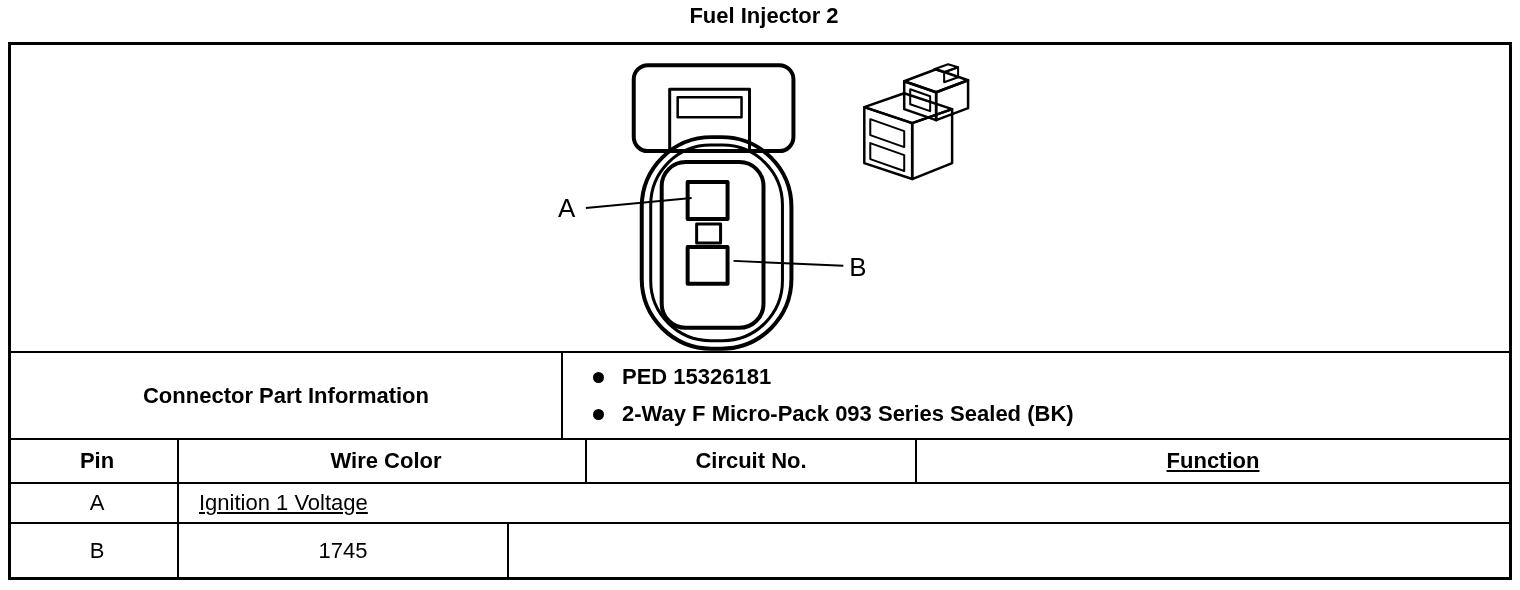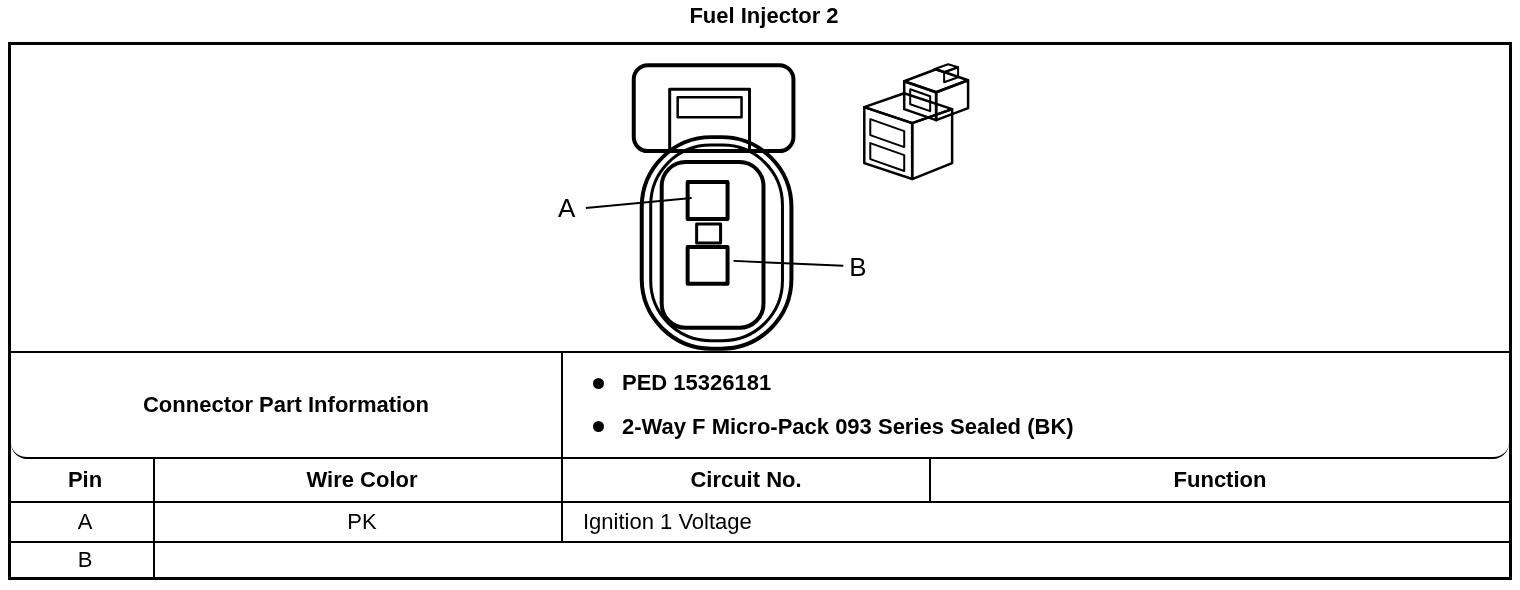--- a/index.html
+++ b/index.html
@@ -18,46 +18,46 @@
     width: 1504px; height: 538px;
     border: 3px solid #000; box-sizing: border-box;
     display: flex; flex-direction: column;
   }
   .row-diagram {
     height: 308px; border-bottom: 2px solid #000;
     position: relative; box-sizing: border-box;
   }
   svg.diagram { position: absolute; left: 0; top: 0; width: 100%; height: 100%; }
   .row-info {
-    height: 106px; border-bottom: 2px solid #000;
-    display: flex; box-sizing: border-box; border-radius: 16px;
+    height: 87px; border-bottom: 2px solid #000;
+    display: flex; box-sizing: border-box;
   }
   .cell-cpi {
     width: 552px; border-right: 2px solid #000; box-sizing: border-box;
     display: flex; align-items: center; justify-content: center;
     font-weight: bold; font-size: 22px;
   }
   .cell-bullets {
     flex: 1; display: flex; flex-direction: column;
     justify-content: space-evenly; padding-left: 30px; box-sizing: border-box;
   }
   .bullet { display: flex; align-items: center; gap: 18px; font-weight: bold; font-size: 22px; }
   .dot { width: 11px; height: 11px; border-radius: 50%; background: #000; flex: none; }
   .trow { display: flex; box-sizing: border-box; border-bottom: 2px solid #000; }
   .row-head { height: 44px; font-weight: bold; }
   .row-data { height: 40px; }
   .row-last { flex: 1; border-bottom: none; }
   .cell {
     box-sizing: border-box; display: flex; align-items: center; justify-content: center;
     font-size: 22px; border-right: 2px solid #000; overflow: hidden; white-space: nowrap;
   }
-  .c1 { width: 144px; padding-left: 6px; }
+  .c1 { width: 168px; padding-left: 6px; }
   .c2 { width: 408px; padding-left: 8px; }
-  .c3 { width: 368px; }
-  .c4 { flex: 1; border-right: none; }
+  .c3 { width: 330px; }
+  .c4 { flex: 1; border-right: none; text-decoration: underline; }
   .row-data .c4 { justify-content: flex-start; padding-left: 20px; }
   svg .ln { stroke: #000; fill: none; }
   svg text { font-family: "Liberation Sans", sans-serif; font-size: 26px; fill: #000; }
 </style>
 </head>
 <body>
 
 <div class="title">Fuel Injector 2</div>
 
 <div class="outer">
@@ -113,21 +113,21 @@
 
   <div class="trow row-head">
     <div class="cell c1">Pin</div>
     <div class="cell c2">Wire Color</div>
     <div class="cell c3">Circuit No.</div>
     <div class="cell c4">Function</div>
   </div>
 
   <div class="trow row-data">
     <div class="cell c1">A</div>
-    <div class="cell c2">PK</div>
     <div class="cell c4">Ignition 1 Voltage</div>
   </div>
 
   <div class="trow row-data row-last">
     <div class="cell c1">B</div>
+    <div class="cell c3">1745</div>
   </div>
 
 </div>
 
 </body></html>

